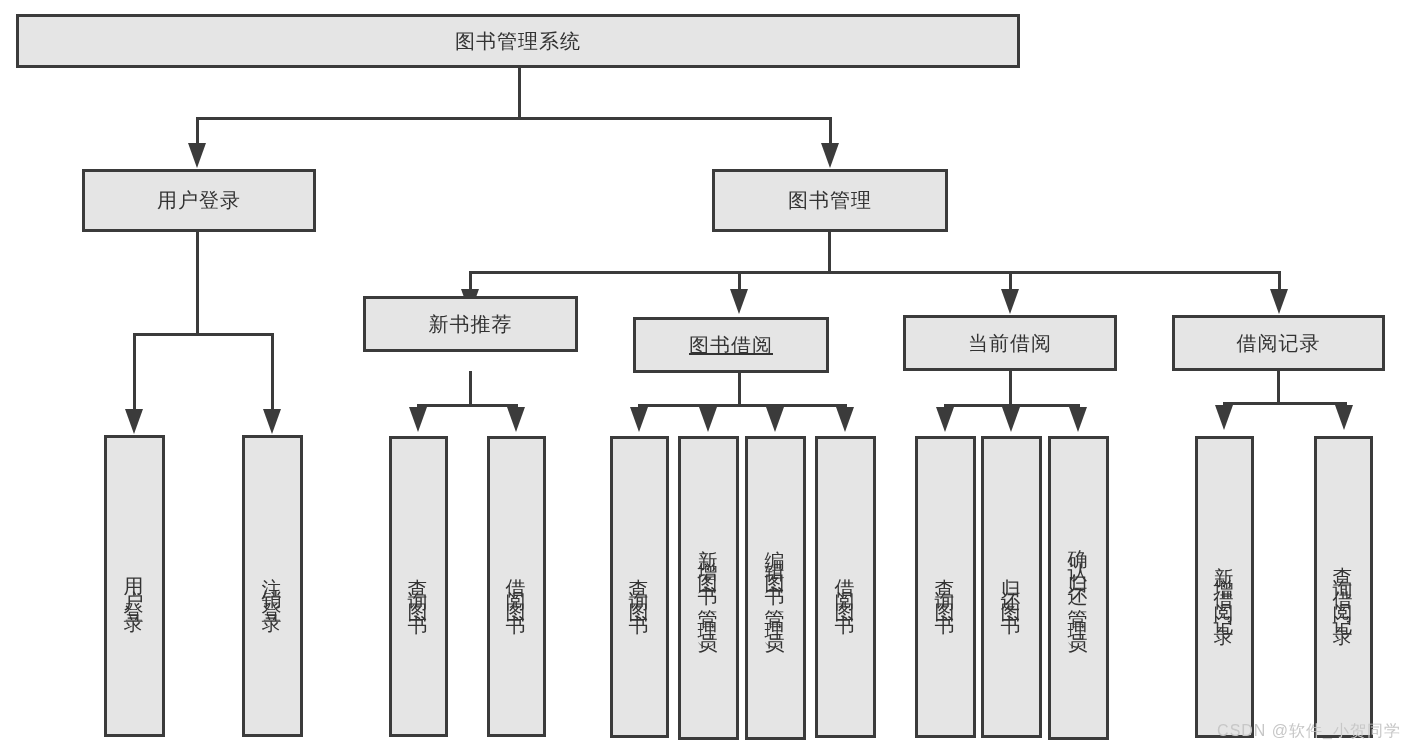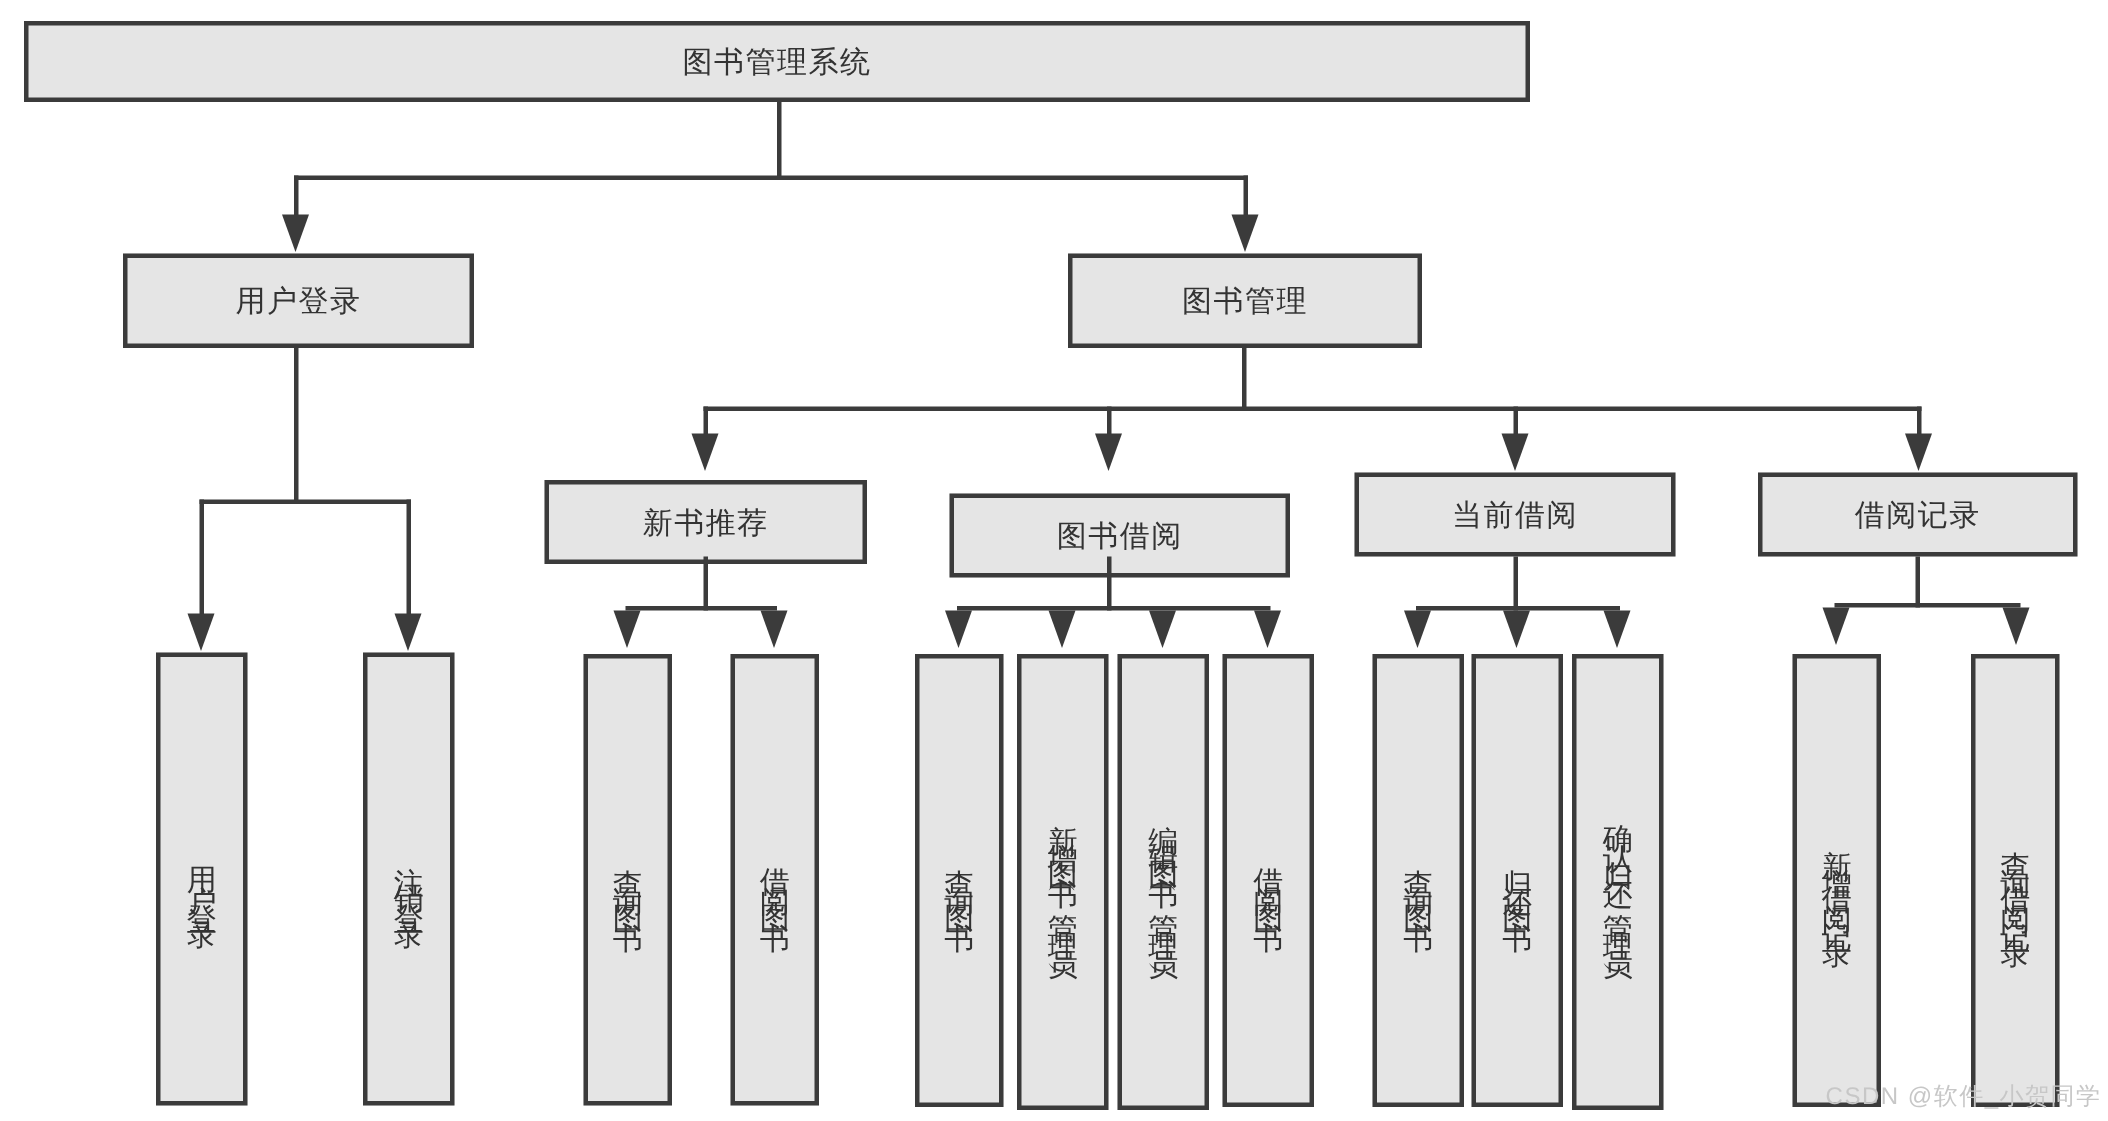--- a/index.html
+++ b/index.html
@@ -42,22 +42,22 @@
     position: absolute;
     width: 0; height: 0;
     border-left: 9px solid transparent;
     border-right: 9px solid transparent;
     border-top: 25px solid #3b3b3b;
   }
   
   #n-root { left: 16px;  top: 14px;  width: 1004px; height: 54px; }
   #n-l1-a { left: 82px;  top: 169px; width: 234px; height: 63px; }
   #n-l1-b { left: 712px; top: 169px; width: 236px; height: 63px; text-align: center; }
-  #n-l2-a { left: 363px;  top: 320px; width: 215px; height: 56px; }
-  #n-l2-b { left: 633px;  top: 329px; width: 227px; height: 56px; }
+  #n-l2-a { left: 363px;  top: 296px; width: 215px; height: 56px; }
+  #n-l2-b { left: 633px;  top: 317px; width: 196px; height: 56px; text-decoration: underline; }
   #n-l2-c { left: 903px;  top: 315px; width: 214px; height: 56px; }
   #n-l2-d { left: 1172px; top: 315px; width: 213px; height: 56px; }
   #n-ul1 { left: 104px;  top: 435px; width: 61px; height: 302px; }
   #n-ul2 { left: 242px;  top: 435px; width: 61px; height: 302px; }
   #n-nb1 { left: 389px;  top: 436px; width: 59px; height: 301px; }
   #n-nb2 { left: 487px;  top: 436px; width: 59px; height: 301px; }
   #n-bb1 { left: 610px;  top: 436px; width: 59px; height: 302px; }
   #n-bb2 { left: 678px;  top: 436px; width: 61px; height: 304px; }
   #n-bb3 { left: 745px;  top: 436px; width: 61px; height: 304px; }
   #n-bb4 { left: 815px;  top: 436px; width: 61px; height: 302px; }

